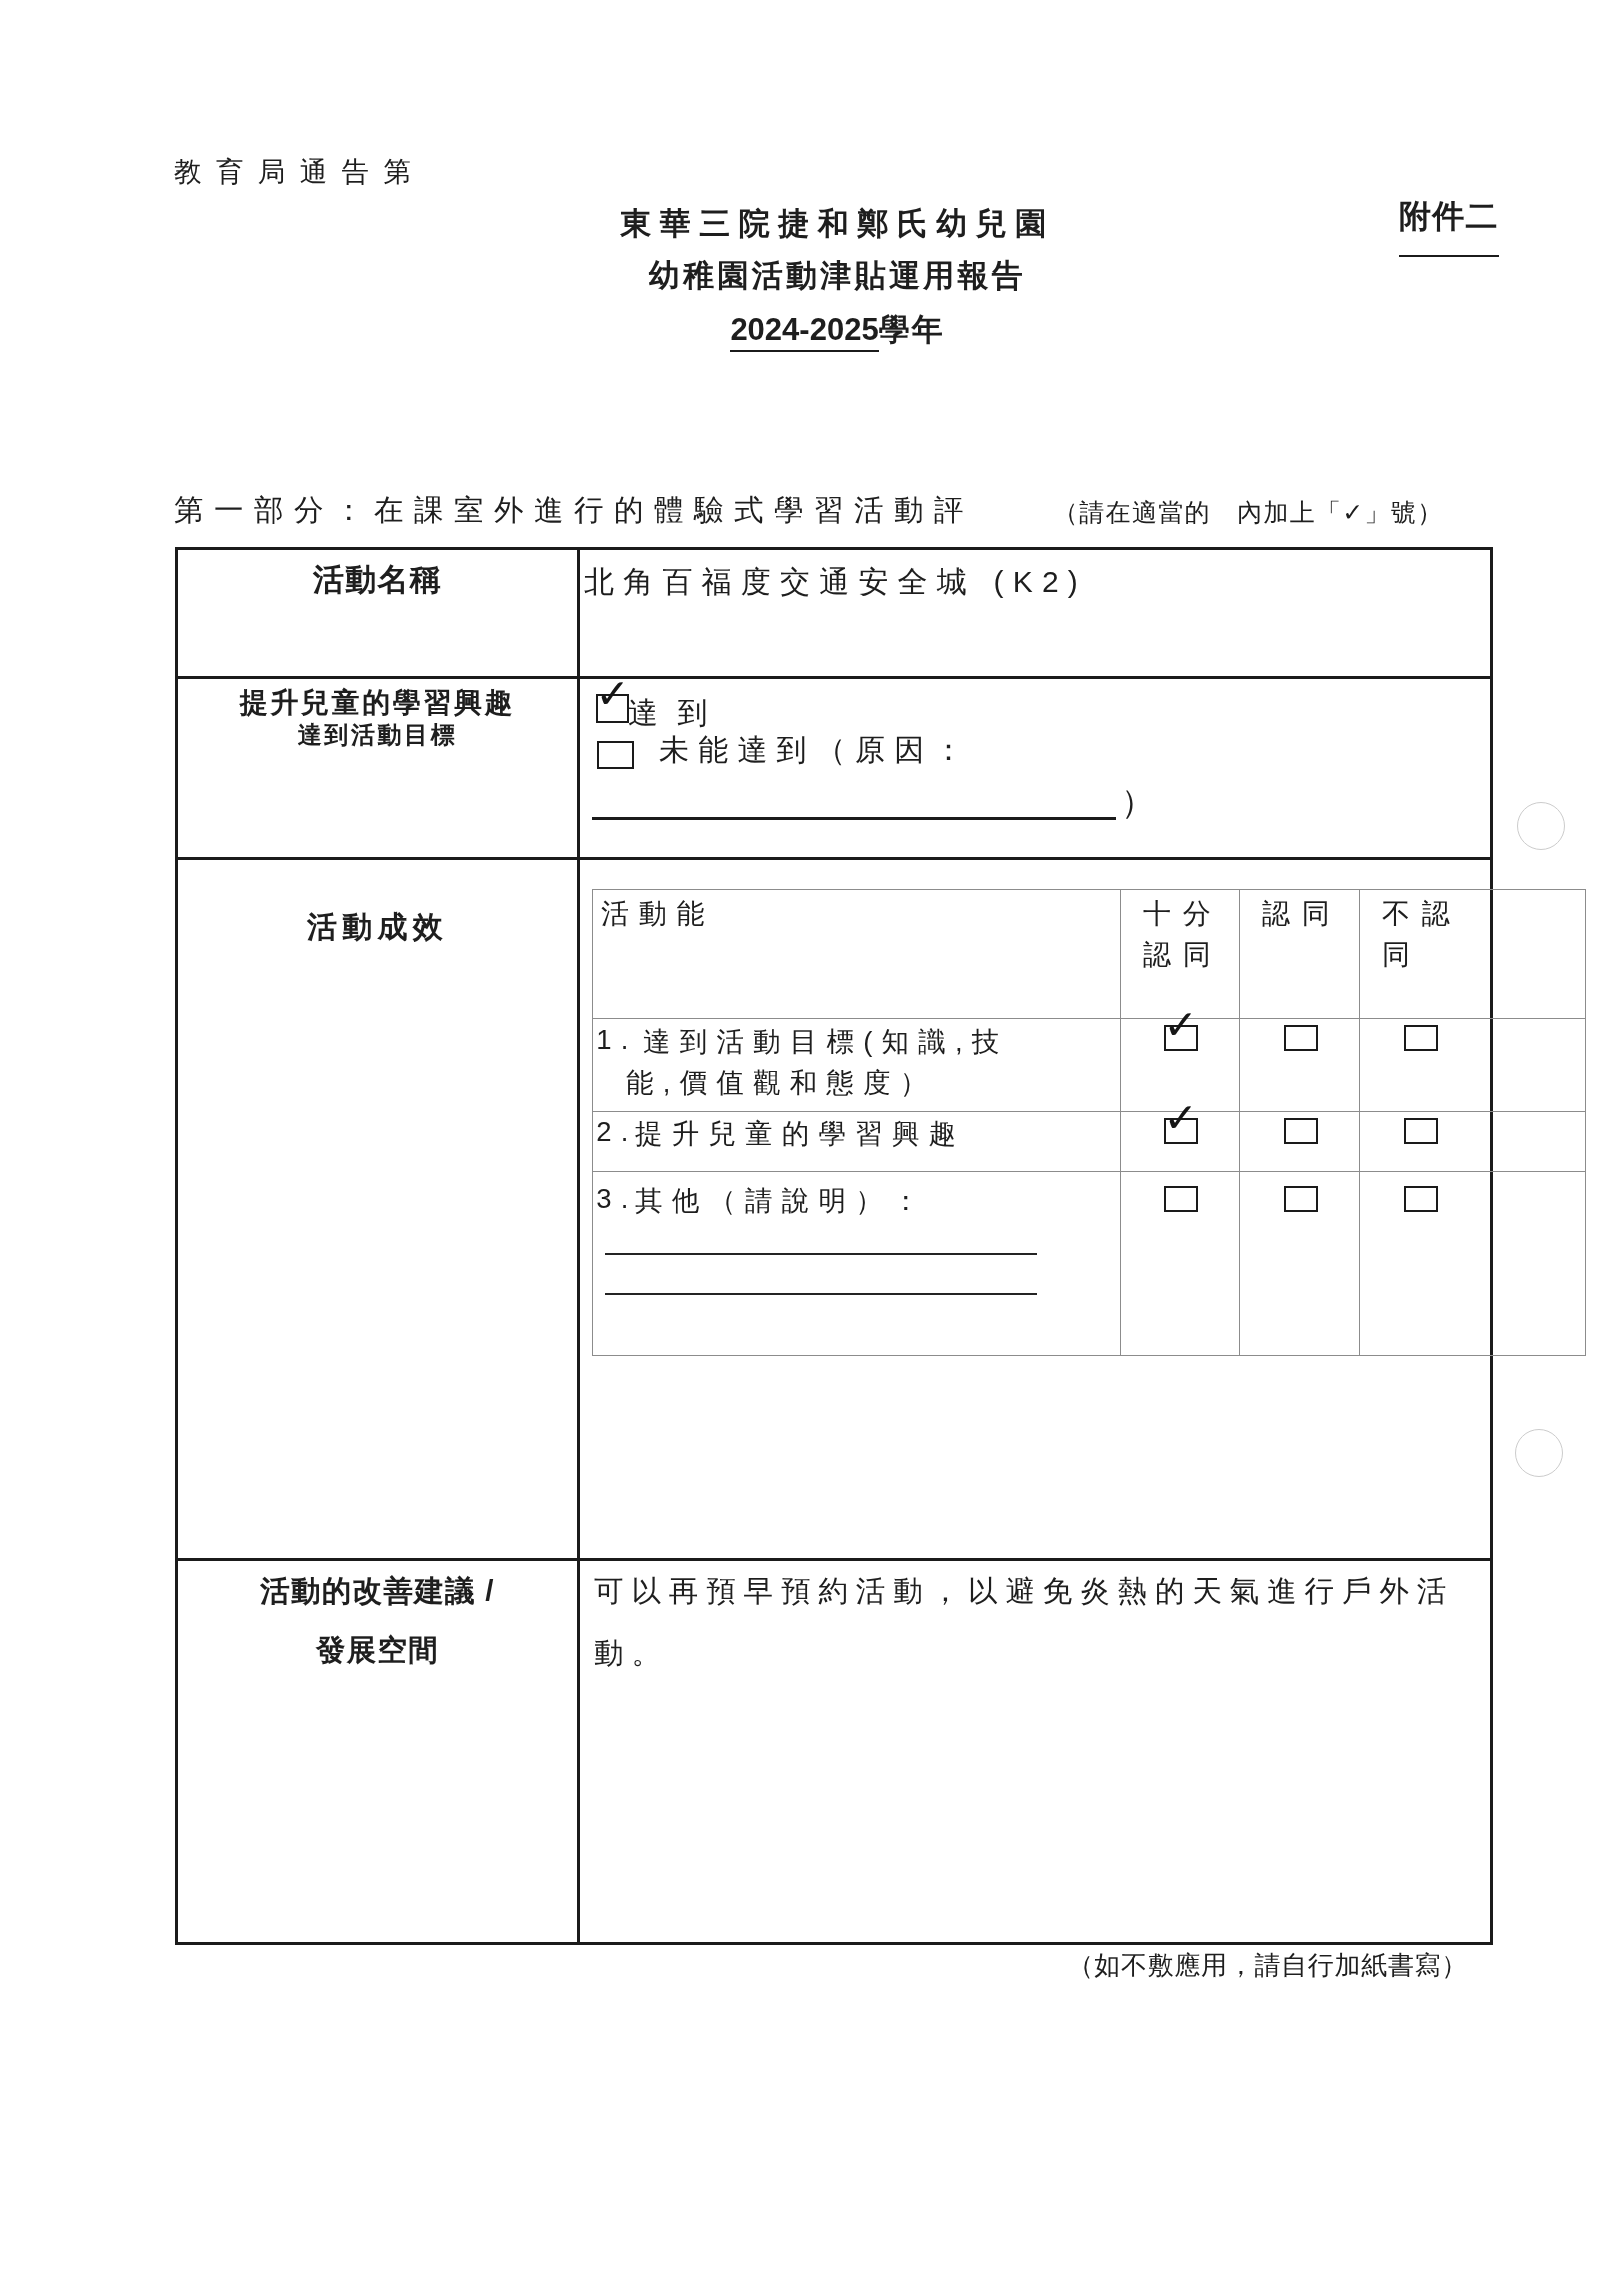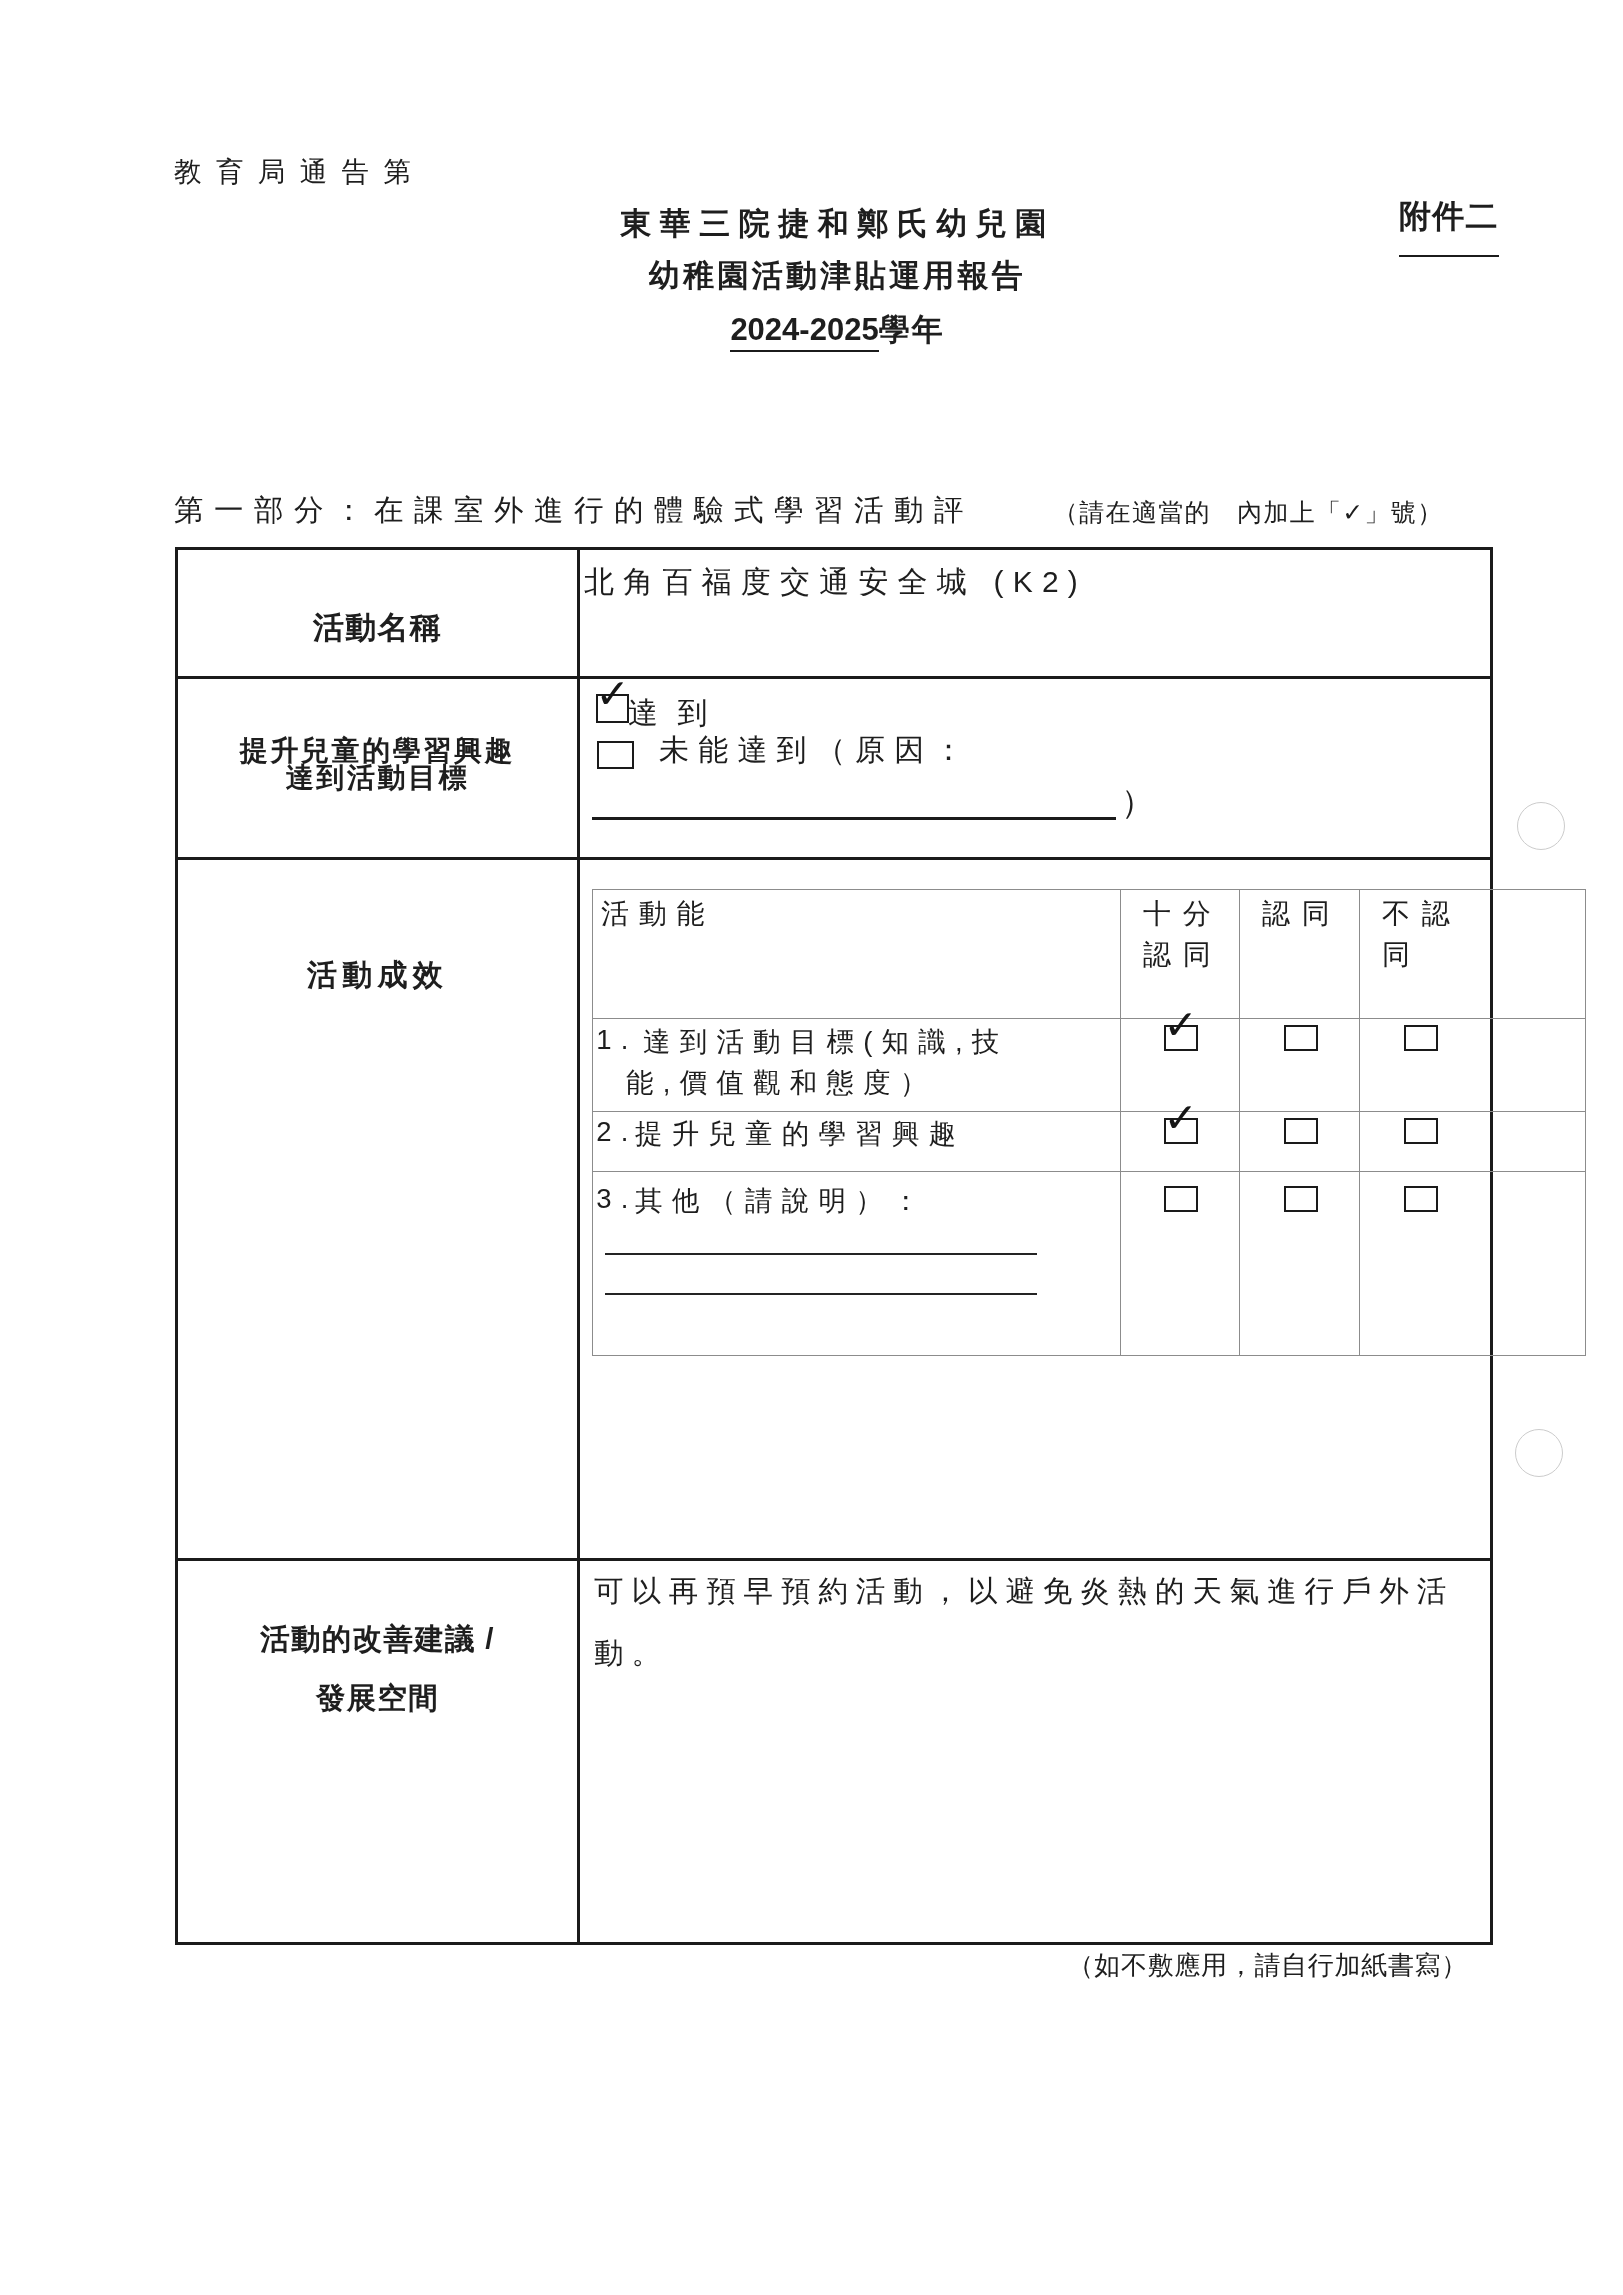--- a/index.html
+++ b/index.html
@@ -29,25 +29,25 @@
   .sec-head { left: 174px; top: 491px; font-size: 29.5px; letter-spacing: 10.5px; }
   .sec-note { left: 1053px; top: 496px; font-size: 25px; letter-spacing: 1.3px; }
 
   
   .otable { left: 175px; top: 547px; width: 1318px; height: 1398px;
             border: 3.3px solid #1b1b1b; box-sizing: border-box; }
   .vdiv  { position: absolute; left: 399px; top: 0; bottom: 0; width: 2.6px; background: #1b1b1b; }
   .hdiv  { position: absolute; left: 0; right: 0; height: 3.3px; background: #1b1b1b; }
   .hdiv1 { top: 126px; } .hdiv2 { top: 307px; } .hdiv3 { top: 1008px; }
 
-  .lbl { position: absolute; left: 0; width: 399px; text-align: center; font-weight: 700; white-space: nowrap; margin-top: 48px; }
+  .lbl { position: absolute; left: 0; width: 399px; text-align: center; font-weight: 700; white-space: nowrap; }
   .r1-label  { top: 9.2px;  font-size: 31px; letter-spacing: 1.3px; }
   .r1-value  { left: 406px; top: 11.8px; font-size: 30px; letter-spacing: 9.2px; }
   .r2-label1 { top: 134px; font-size: 28px; letter-spacing: 2.6px; }
-  .r2-label2 { top: 161px; font-size: 28px; letter-spacing: 2.6px; }
+  .r2-label2 { top: 169px; font-size: 24px; letter-spacing: 2.6px; }
   .ach-lbl   { left: 450px; top: 143px; font-size: 30px; letter-spacing: 19.6px; }
   .nach-lbl  { left: 481px; top: 180px; font-size: 30px; letter-spacing: 9.2px; }
   .reason-line { left: 414px; top: 267px; width: 524px; height: 2.6px; background: #1b1b1b; }
   .close-paren { left: 943px; top: 230px; font-size: 33px; }
   .r3-label  { top: 357px; font-size: 30px; letter-spacing: 5.2px; }
   .r4-label1 { top: 1022px; font-size: 29.5px; letter-spacing: 1.3px; }
   .r4-label2 { top: 1081px; font-size: 29.5px; letter-spacing: 1.3px; font-family: Liberation Mono, monospace; }
   .r4-value1 { left: 416px; top: 1022px; font-size: 29.5px; letter-spacing: 7.9px; }
   .r4-value2 { left: 416px; top: 1084px; font-size: 29.5px; letter-spacing: 7.9px; }
 

